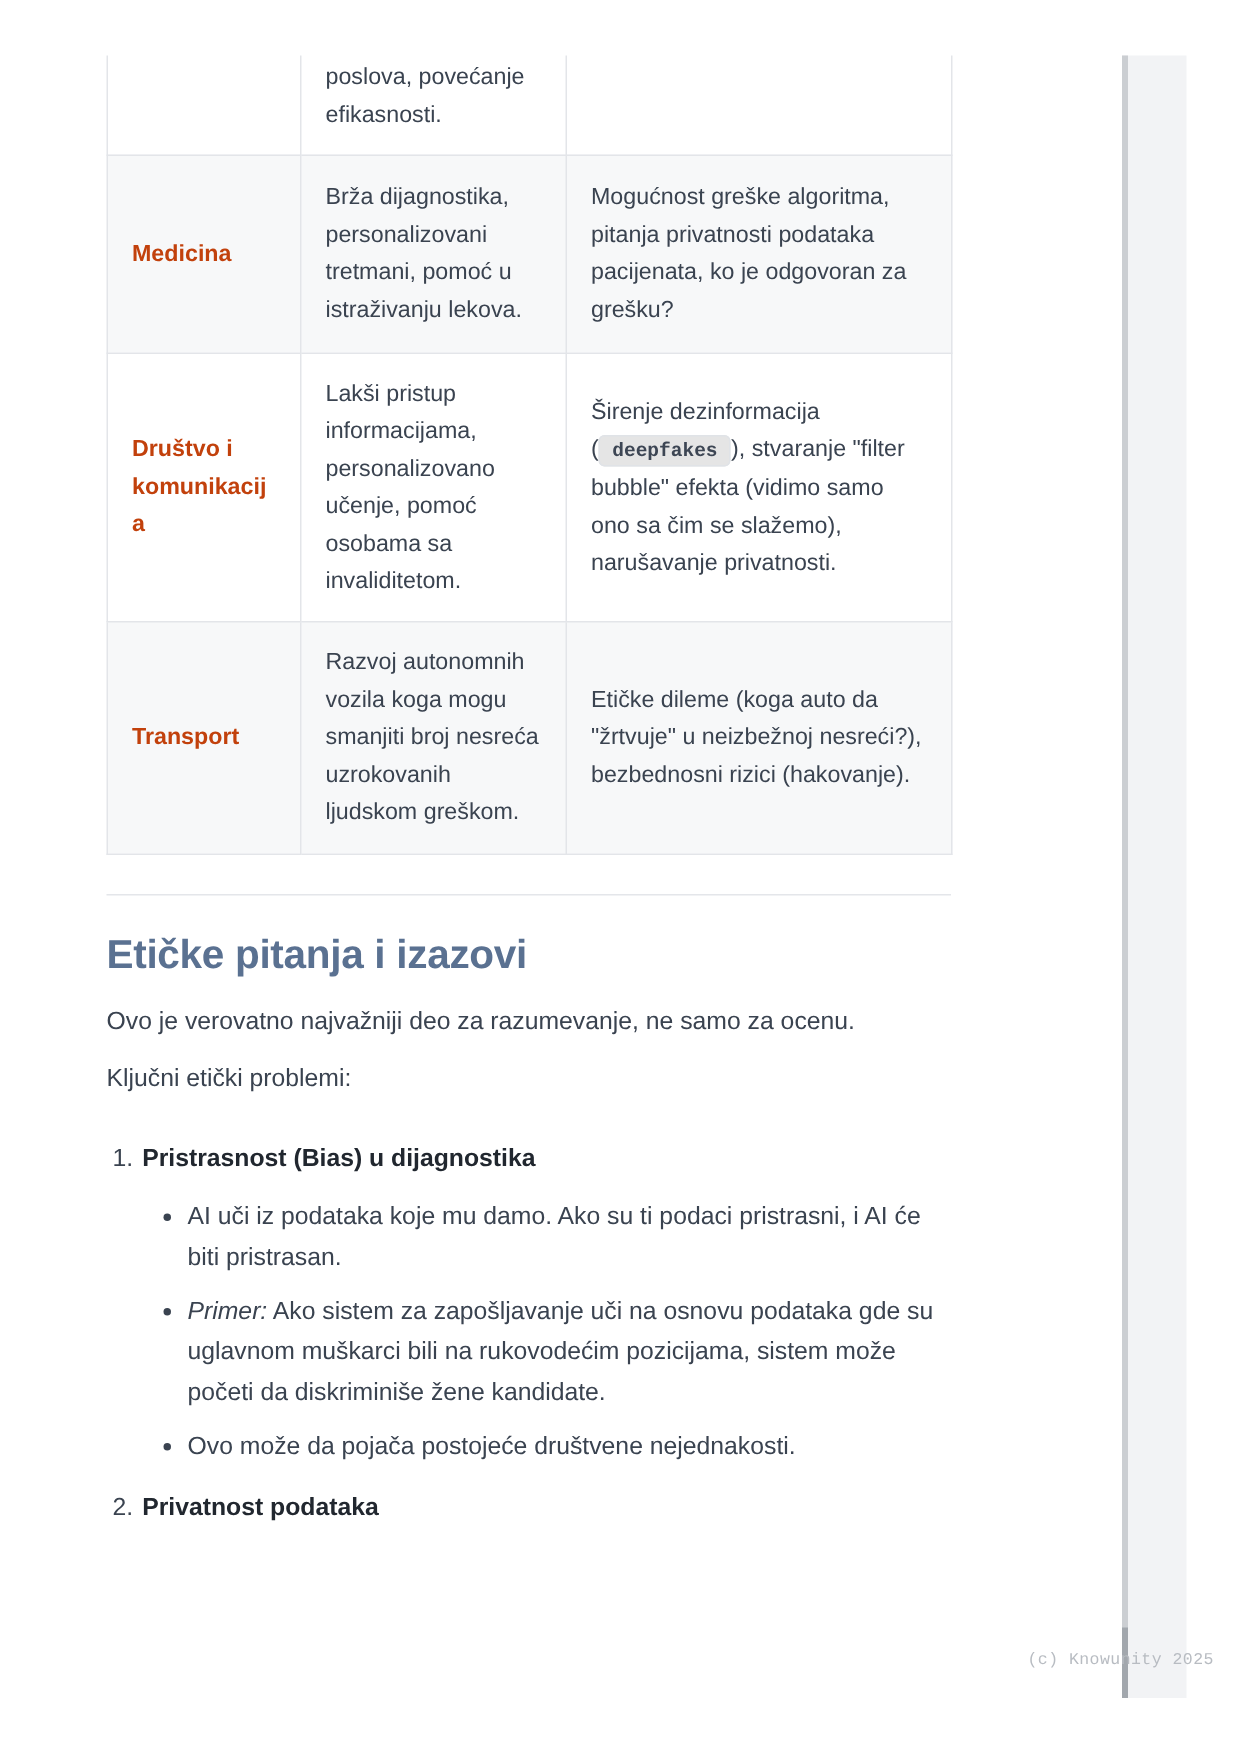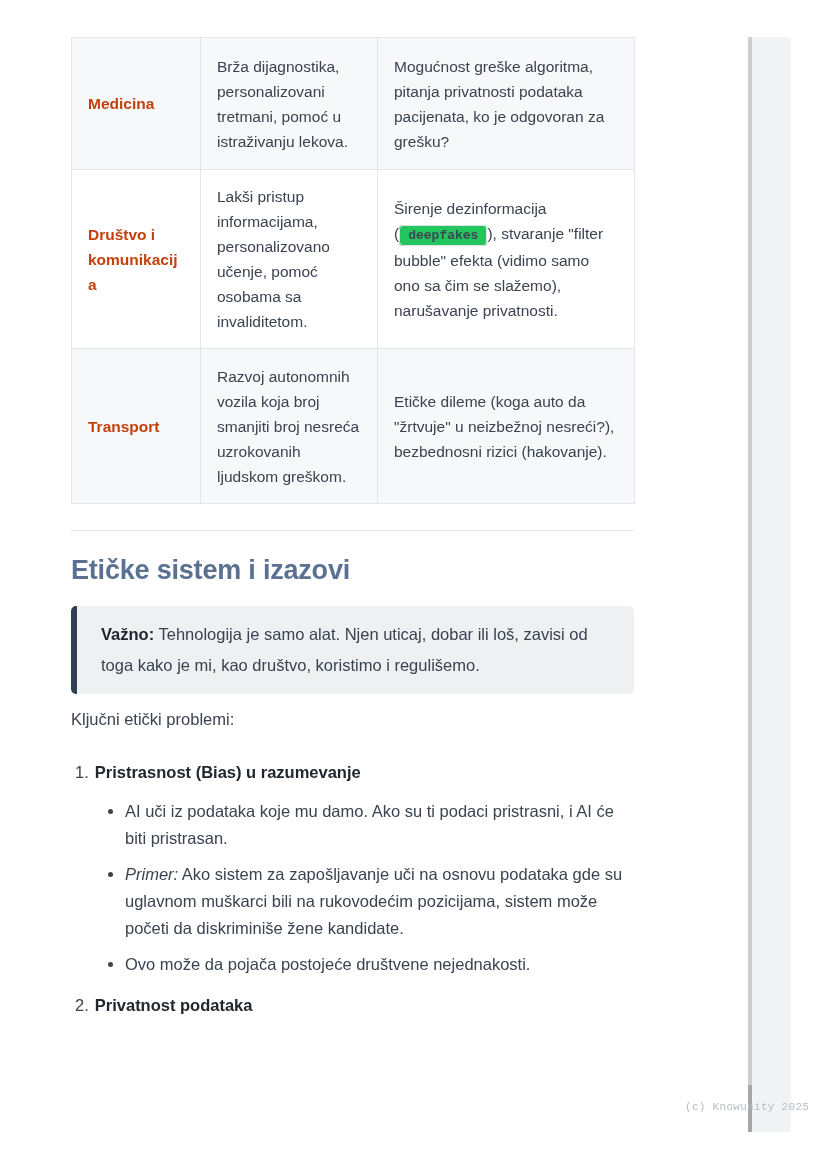--- a/index.html
+++ b/index.html
@@ -26,21 +26,21 @@
   }
   tr.row-cut td { border-top:none; vertical-align:top; padding-top:2px; height:66px; }
   tr.shaded { background:#f7f8f9; }
   td.cell-label { font-weight:bold; color:#c2410c; }
   .h-medicina td { height:132px;margin-top:20px; }
   .h-drustvo td { height:179px; }
   .h-transport td { height:155px; }
   .code-chip {
     font-family:"Liberation Mono", monospace;
     font-size:13px; font-weight:bold; color:#3d4654;
-    background:#22c55e; border:1px solid #e0e3e7; border-radius:4px;
+    background:#e5e5e5; border:1px solid #e0e3e7; border-radius:4px;
     padding:2px 8px; white-space:nowrap;
   }
 
   
   hr.rule { border:none; height:1px; background:#e4e6ea; margin:26px 0 0 0; }
   h2.section-heading {
     margin-top:23px; font-size:27px; line-height:32px;
     font-weight:bold; color:#5a7191; letter-spacing:-0.2px;
   }
   p.intro { margin-top:16px; font-size:16.5px; line-height:26px; }
@@ -89,52 +89,55 @@
 
 <div class="content">
 
   <table class="doc-table">
     <colgroup>
       <col style="width:129px">
         <col style="width:177px">
         <col style="width:257px">
     </colgroup>
     <tbody>
+      <tr class="row-cut">
+        <td class="cell-label"></td>
+        <td>poslova, povećanje efikasnosti.</td>
+        <td></td>
+      </tr>
       <tr class="shaded h-medicina">
         <td class="cell-label">Medicina</td>
         <td>Brža dijagnostika, personalizovani tretmani, pomoć u istraživanju lekova.</td>
         <td>Mogućnost greške algoritma, pitanja privatnosti podataka pacijenata, ko je odgovoran za grešku?</td>
       </tr>
       <tr class="h-drustvo">
         <td class="cell-label">Društvo i komunikacija</td>
         <td>Lakši pristup informacijama, personalizovano učenje, pomoć osobama sa invaliditetom.</td>
         <td><span>Širenje dezinformacija (</span><span class="code-chip">deepfakes</span><span>), stvaranje "filter bubble" efekta (vidimo samo ono sa čim se slažemo), narušavanje privatnosti.</span></td>
       </tr>
       <tr class="shaded h-transport">
         <td class="cell-label">Transport</td>
-        <td>Razvoj autonomnih vozila koja broj smanjiti broj nesreća uzrokovanih ljudskom greškom.</td>
+        <td>Razvoj autonomnih vozila koga mogu smanjiti broj nesreća uzrokovanih ljudskom greškom.</td>
         <td>Etičke dileme (koga auto da "žrtvuje" u neizbežnoj nesreći?), bezbednosni rizici (hakovanje).</td>
       </tr>
     </tbody>
   </table>
 
   <hr class="rule">
 
-  <h2 class="section-heading">Etičke sistem i izazovi</h2>
+  <h2 class="section-heading">Etičke pitanja i izazovi</h2>
 
+  <p class="intro">Ovo je verovatno najvažniji deo za razumevanje, ne samo za ocenu.</p>
 
-  <div class="callout">
-    <span class="callout-label">Važno:</span><span> Tehnologija je samo alat. Njen uticaj, dobar ili loš, zavisi od toga kako je mi, kao društvo, koristimo i regulišemo.</span>
-  </div>
 
   <p class="list-intro">Ključni etički problemi:</p>
 
   <div class="olist">
     <div class="oitem">
-      <span class="num">1.</span><span class="title">Pristrasnost (Bias) u razumevanje</span>
+      <span class="num">1.</span><span class="title">Pristrasnost (Bias) u dijagnostika</span>
       <ul class="bullets">
         <li>AI uči iz podataka koje mu damo. Ako su ti podaci pristrasni, i AI će biti pristrasan.</li>
         <li><em>Primer:</em><span> Ako sistem za zapošljavanje uči na osnovu podataka gde su uglavnom muškarci bili na rukovodećim pozicijama, sistem može početi da diskriminiše žene kandidate.</span></li>
         <li>Ovo može da pojača postojeće društvene nejednakosti.</li>
       </ul>
     </div>
     <div class="oitem item2">
       <span class="num">2.</span><span class="title">Privatnost podataka</span>
     </div>
   </div>

